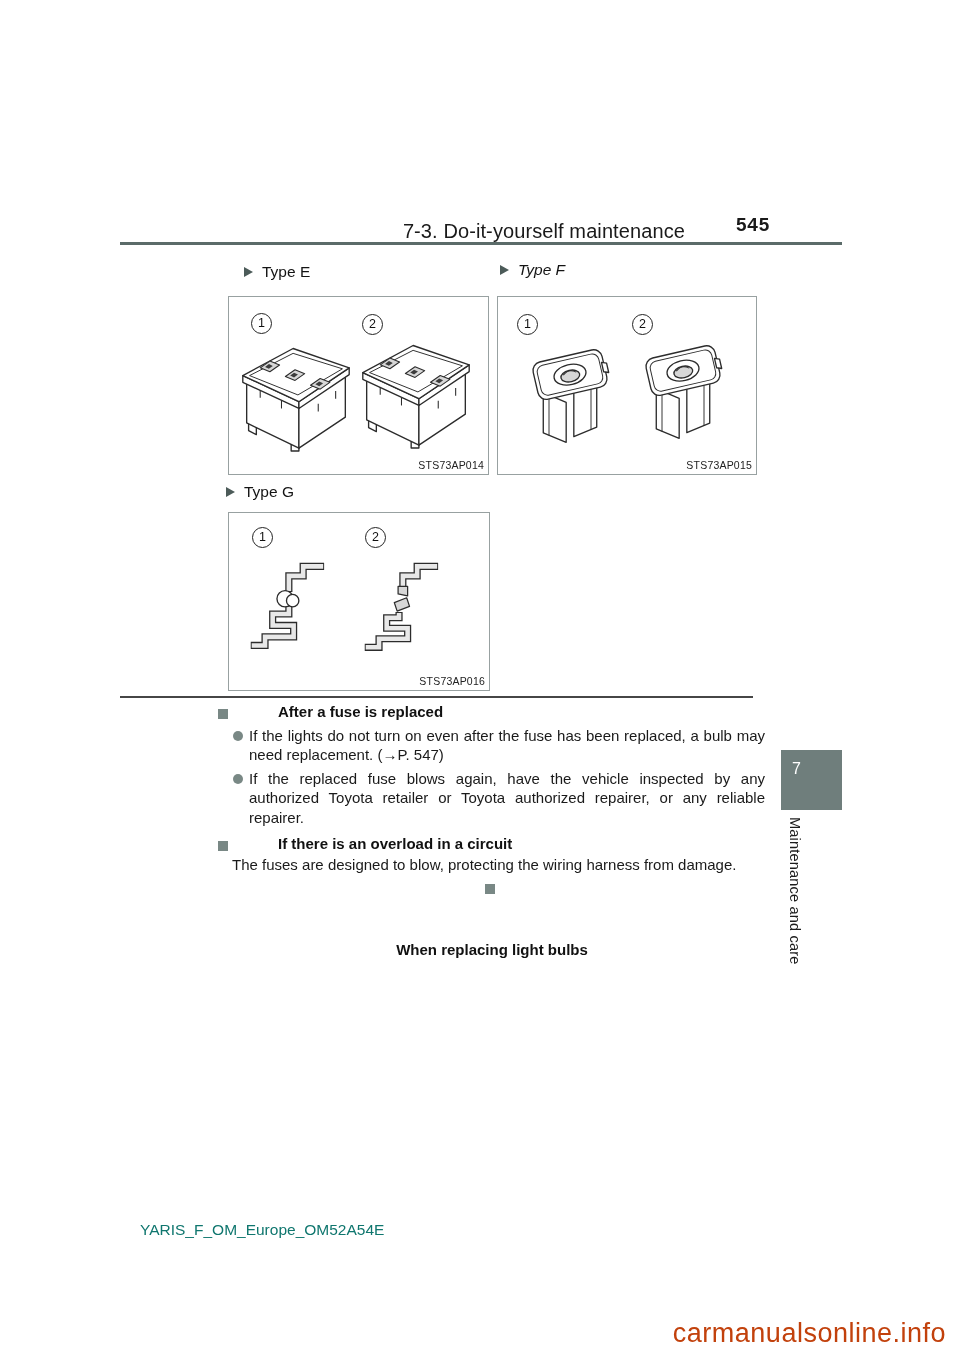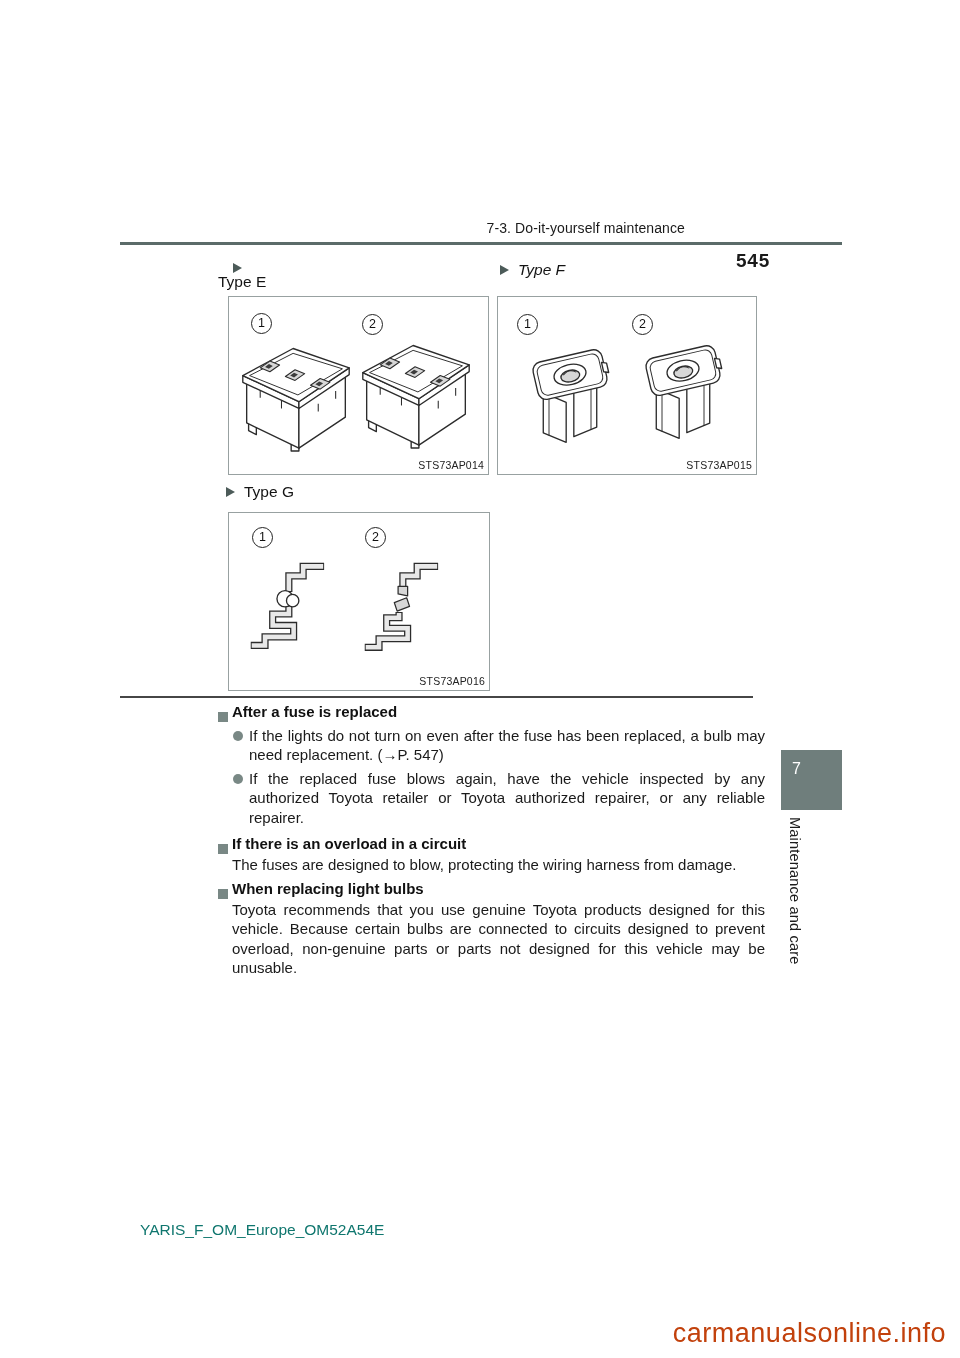--- a/index.html
+++ b/index.html
@@ -2,44 +2,44 @@
 <html><head>
 <meta charset="utf-8">
 <style>
   html,body{margin:0;padding:0;background:#fff;}
   .page{
     position:relative;width:960px;height:1358px;background:#ffffff;
     font-family:"Liberation Sans", sans-serif;color:#1a1a1a;overflow:hidden;
   }
   
   .hdr-title{position:absolute;top:220px;left:0;width:685px;text-align:right;
-    font-size:14px;letter-spacing:.1px;}
-  .hdr-num{position:absolute;top:214px;left:736px;font-size:19px;font-weight:700;letter-spacing:.8px;margin-top:36px;}
+    font-size:20px;letter-spacing:.1px;}
+  .hdr-num{position:absolute;top:214px;left:736px;font-size:19px;font-weight:700;letter-spacing:.8px;}
   .rule-main{position:absolute;left:120px;top:242px;width:722px;height:3px;background:#5b6b69;}
   .rule-thin{position:absolute;left:120px;top:696px;width:633px;height:2px;background:#464646;}
   
   .fig-label{position:absolute;display:flex;align-items:center;font-size:15.5px;color:#141414;}
   .tri{width:0;height:0;border-left:9px solid #4c5b59;border-top:5.5px solid transparent;
     border-bottom:5.5px solid transparent;margin-right:9px;}
   
   .fig-box{position:absolute;background:#fff;border:1px solid #98a1a1;}
   .callout{position:absolute;width:19px;height:19px;border:1.4px solid #232323;border-radius:50%;
     background:#fff;font-size:12.5px;line-height:19px;text-align:center;color:#111;}
   .caption{position:absolute;right:4px;bottom:3px;font-size:10.5px;color:#222;letter-spacing:.2px;}
   .fuse{position:absolute;}
   
   .notes{position:absolute;left:218px;top:702px;width:548px;font-size:15px;line-height:19.5px;}
-  .note-h{display:flex;align-items:flex-end;font-weight:700;color:#111;}
+  .note-h{display:flex;align-items:center;font-weight:700;color:#111;gap:46px;}
   .sq{flex:0 0 auto;width:10px;height:10px;background:#798885;margin:5px 4px 0 0;}
   .note-bullet{display:flex;align-items:flex-start;margin:4px 0 0 15px;}
   .dot{flex:0 0 auto;width:10px;height:10px;background:#798885;border-radius:50%;margin:5px 6px 0 0;}
   .note-bullet .bt{width:516px;text-align:justify;}
   .note-p{margin:1px 0 0 14px;width:533px;text-align:justify;}
   .mt7{margin-top:7px;}
-  .mt5{margin-top:5px;}
+  .mt5{margin-top:5px;flex-direction:column;}
   
   .chapter-tab{position:absolute;left:781px;top:750px;width:61px;height:60px;background:#6f7e7c;
     color:#fff;font-size:16px;padding:10px 0 0 11px;box-sizing:border-box;}
   .side-label{position:absolute;left:787px;top:817px;writing-mode:vertical-rl;
     font-size:14.5px;color:#1c1c1c;letter-spacing:.2px;}
   
   .footer-code{position:absolute;left:140px;top:1221px;font-size:15.5px;color:#0f766e;}
   .watermark{position:absolute;right:14px;top:1318px;font-size:27px;color:#c2410c;letter-spacing:.5px;}
   svg .ln{fill:#fff;stroke:#2c2c2c;stroke-width:1.4;stroke-linejoin:round;}
 </style>
@@ -119,21 +119,21 @@
         <polygon points="41,35 51,35 51,45 41,43" fill="#d7d7d7" stroke="#2c2c2c" stroke-width="1.3" stroke-linejoin="round"></polygon>
         <polygon points="37,52 50,47 53,56 40,61" fill="#d7d7d7" stroke="#2c2c2c" stroke-width="1.3" stroke-linejoin="round"></polygon>
       </symbol>
     </defs>
   </svg>
 
   <div class="hdr-title">7-3. Do-it-yourself maintenance</div>
   <div class="hdr-num">545</div>
   <div class="rule-main"></div>
 
-  <div class="fig-label" style="left:218px;top:263px;flex-direction:column;">
+  <div class="fig-label" style="left:244px;top:263px;">
     <span class="tri"></span>
     <span>Type E</span>
   </div>
   <div class="fig-box" style="left:228px;top:296px;width:259px;height:177px;">
     <div class="callout" style="left:22px;top:16px;">1</div>
     <div class="callout" style="left:133px;top:17px;">2</div>
     <svg class="fuse" style="left:8px;top:36px;" width="118" height="120">
         <use href="#fuseE"></use>
       </svg>
     <svg class="fuse" style="left:128px;top:33px;" width="118" height="120">
@@ -191,21 +191,20 @@
     </div>
     <div class="note-h mt7">
       <span class="sq"></span>
       <span>If there is an overload in a circuit</span>
     </div>
     <div class="note-p">The fuses are designed to blow, protecting the wiring harness from damage.</div>
     <div class="note-h mt5">
       <span class="sq"></span>
       <span>When replacing light bulbs</span>
     </div>
-    <div class="note-p">Toyota recommends that you use genuine Toyota products designed for this vehicle. Because certain bulbs are connected to circuits designed to prevent overload, non-genuine parts or parts not designed for this vehicle may be unusable.</div>
   </div>
 
   <div class="chapter-tab">
     <span>7</span>
   </div>
   <div class="side-label">Maintenance and care</div>
 
   <div class="footer-code">YARIS_F_OM_Europe_OM52A54E</div>
   <div class="watermark">carmanualsonline.info</div>
 

